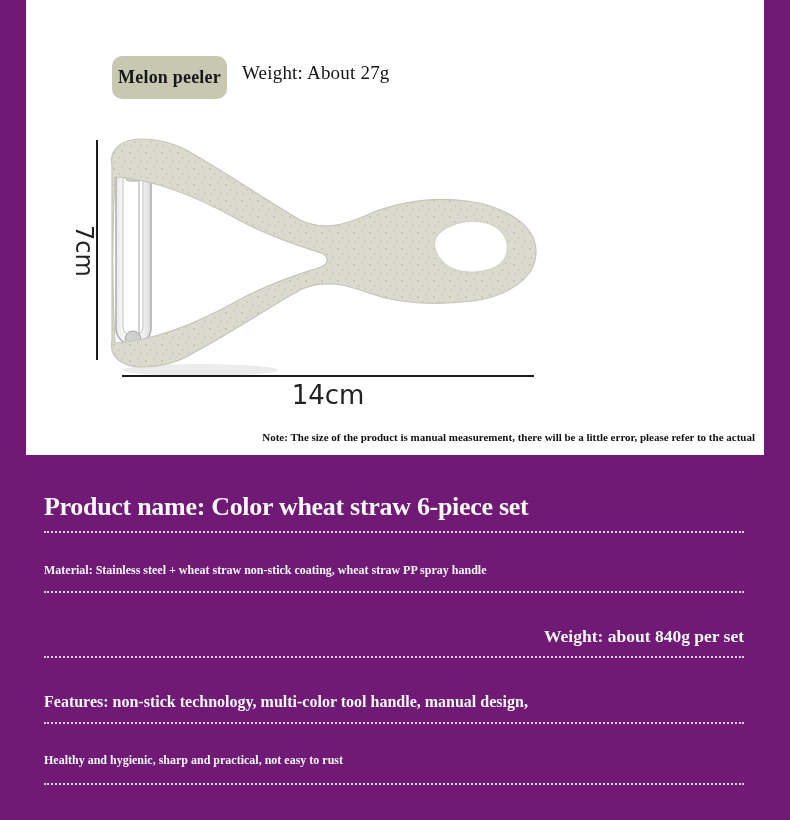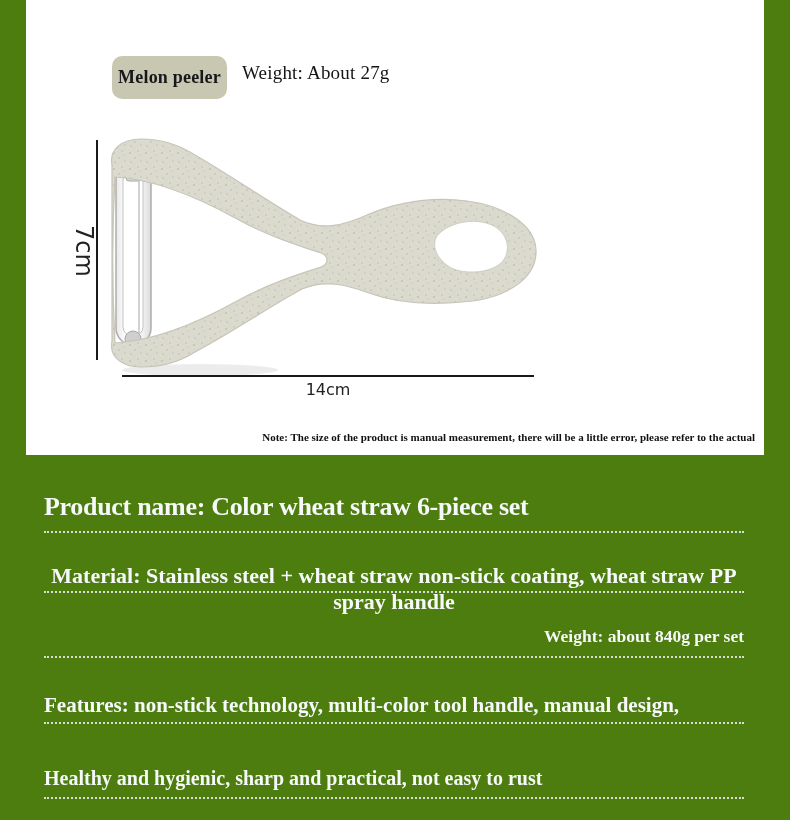--- a/index.html
+++ b/index.html
@@ -1,19 +1,19 @@
 <!DOCTYPE html>
 <html><head>
 <meta charset="utf-8">
 <style>
   html,body{margin:0;padding:0;}
   .canvas{
     position:relative;
     width:790px;height:820px;
-    background:#4d7c0f;
+    background:#701a75;
     overflow:hidden;
     font-family:"Liberation Serif", serif;
   }
   .panel{
     position:absolute;left:26px;top:0;width:738px;height:455px;
     background:#ffffff;
   }
   .label-box{
     position:absolute;left:86px;top:56px;width:115px;height:43px;
     background:#c8c7b2;border-radius:10px;
@@ -38,42 +38,42 @@
     display:block;transform:rotate(90deg);
     font-family:"DejaVu Sans", sans-serif;
     font-size:24px;color:#222;white-space:nowrap;
   }
   .hline{
     position:absolute;left:96px;top:375px;width:412px;height:2px;background:#1a1a1a;
   }
   .width-label{
     position:absolute;left:96px;top:380px;width:412px;text-align:center;
     font-family:"DejaVu Sans", sans-serif;
-    font-size:16px;color:#222;
+    font-size:26px;color:#222;
   }
   .note{
     position:absolute;right:9px;top:431px;
     font-weight:bold;font-size:11px;color:#111;
     white-space:nowrap;
   }
   .details{position:absolute;left:0;top:455px;width:790px;height:457px;}
   .dline{position:absolute;left:44px;width:700px;color:#f6f8fa;font-weight:bold;}
   .dline .sep{
     position:absolute;left:0;right:0;height:0;
     border-top:2px dotted rgba(236,240,245,0.85);
   }
   .dl-0{top:37px;font-size:26px;letter-spacing:-0.3px;}
   .dl-0 .sep{top:39px;}
-  .dl-1{top:108px;font-size:22px;text-align:center;}
+  .dl-1{top:108px;font-size:12px;}
   .dl-1 .sep{top:28px;}
   .dl-2{top:171px;font-size:17.5px;text-align:right;}
   .dl-2 .sep{top:30px;}
-  .dl-3{top:238px;font-size:21px;}
+  .dl-3{top:238px;font-size:16px;}
   .dl-3 .sep{top:29px;}
-  .dl-4{top:312px;font-size:20px;}
+  .dl-4{top:298px;font-size:12px;}
   .dl-4 .sep{top:30px;}
 </style>
 </head>
 <body>
 
 <div class="canvas">
 
   <div class="panel">
 
     <div class="label-box">

